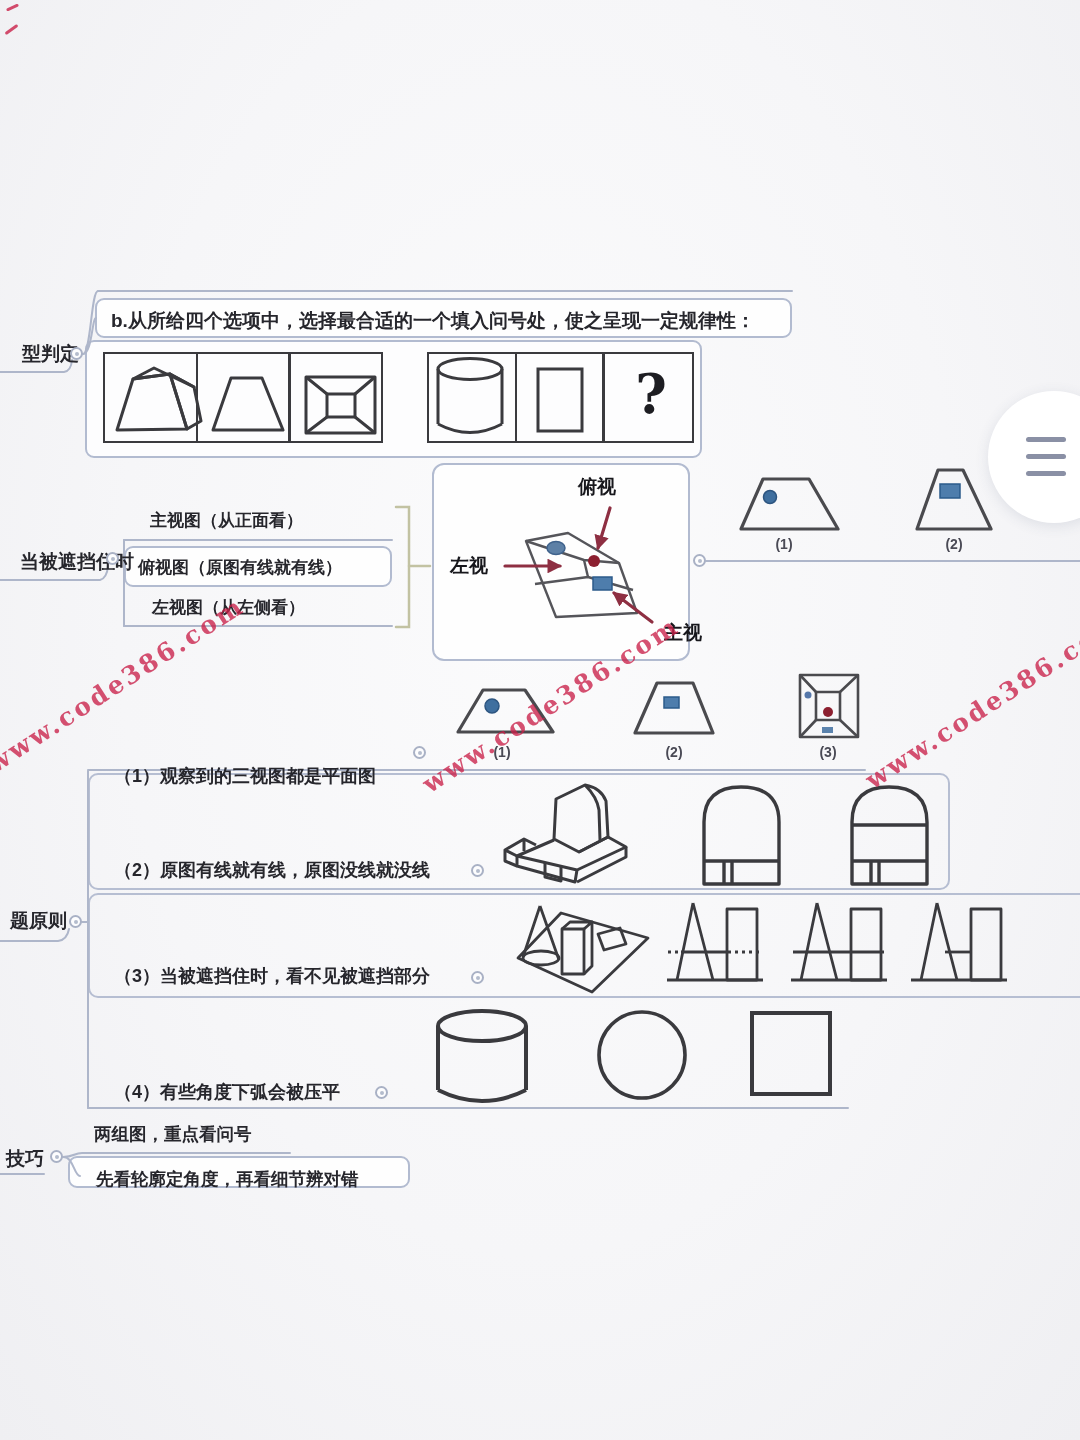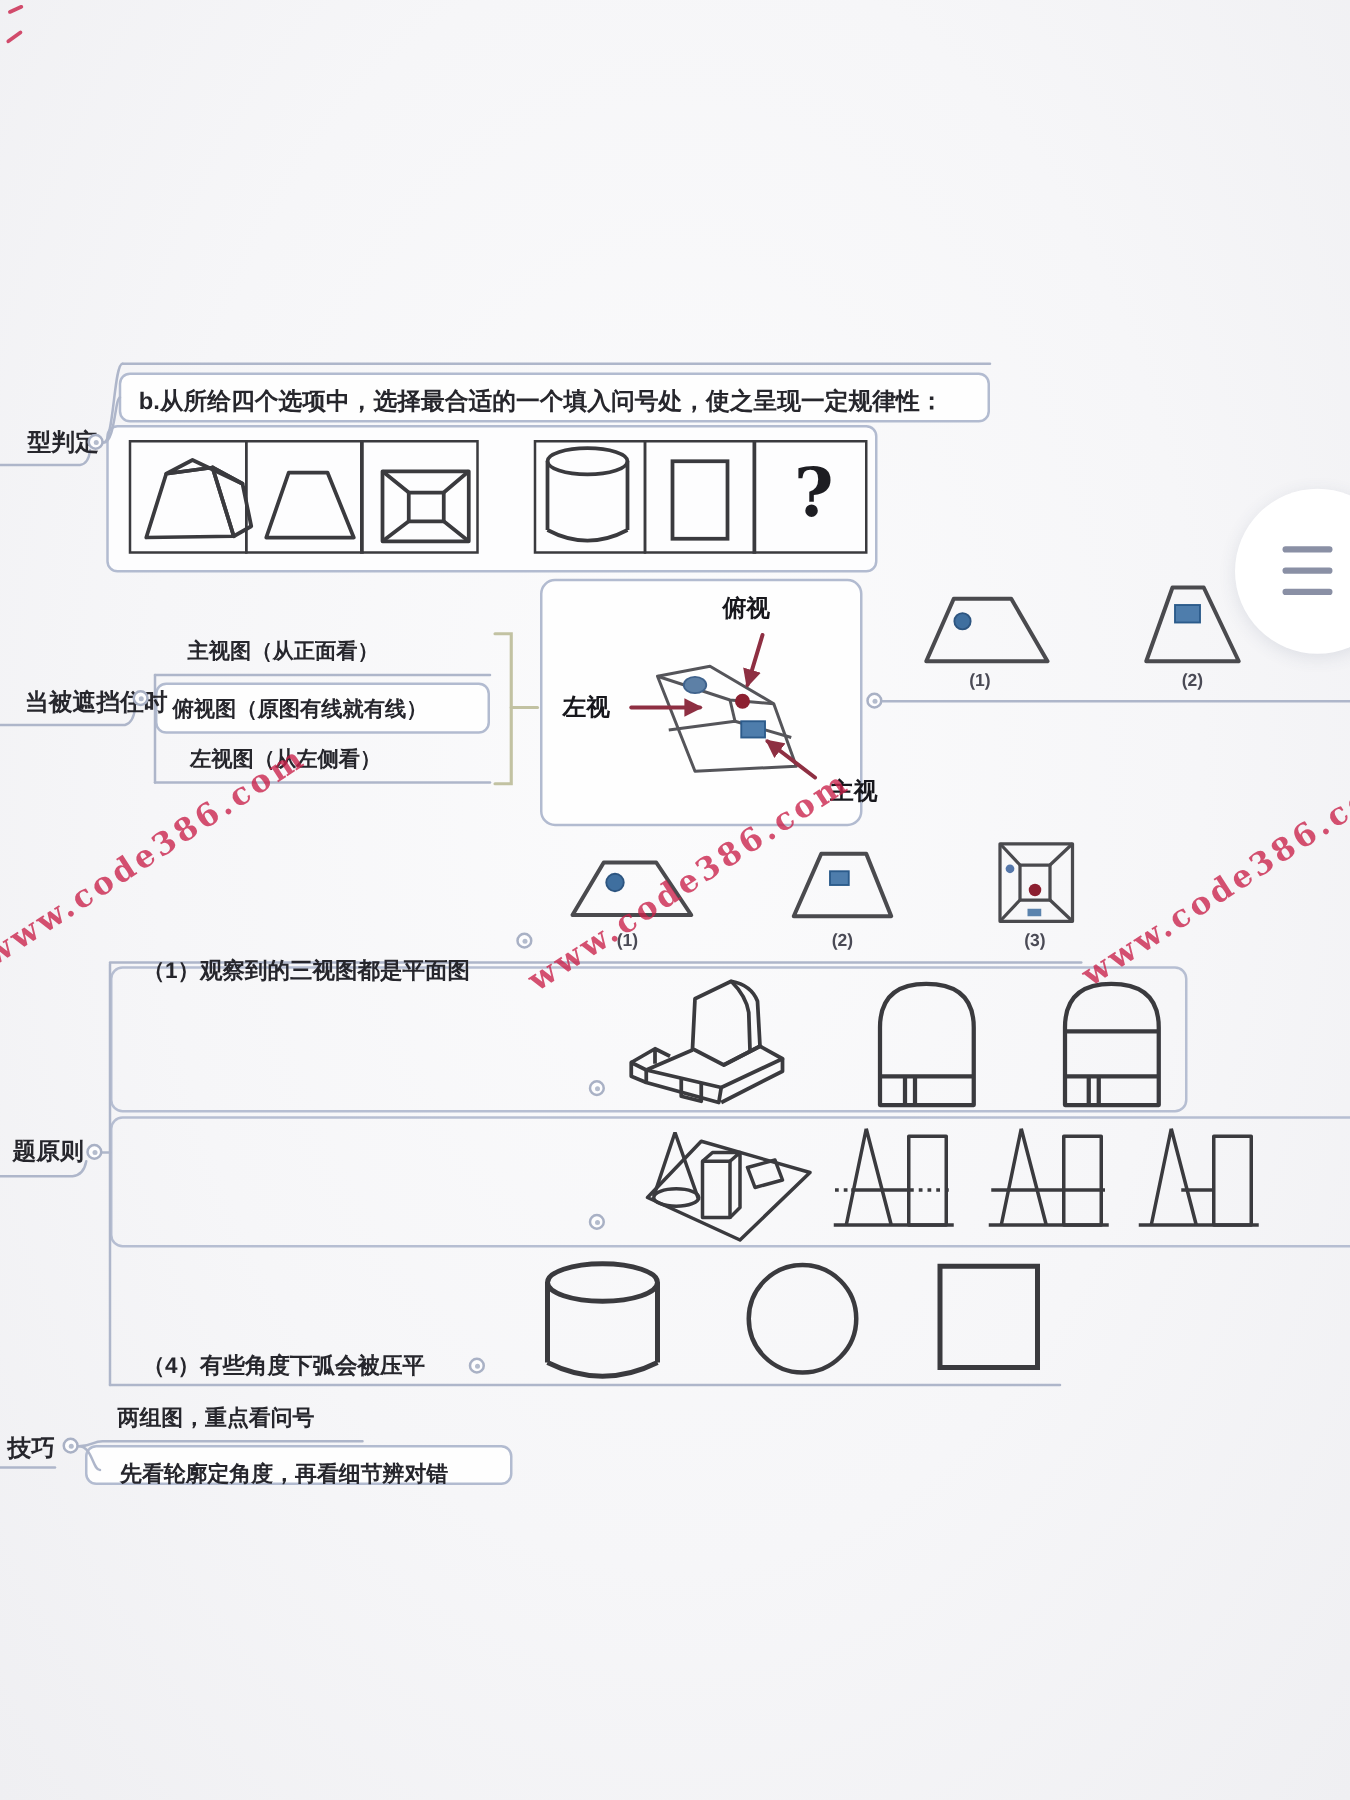--- a/index.html
+++ b/index.html
@@ -240,20 +240,22 @@
   <div class="ntext vtext" style="left:152px;top:596px;">左视图（从左侧看）</div>
 
   <div class="diaglabel" style="left:578px;top:474px;text-align:right;">俯视</div>
   <div class="diaglabel" style="left:450px;top:553px;">左视</div>
   <div class="diaglabel" style="left:628px;top:620px;margin-left:36px;">主视</div>
 
   <div class="optlabel" style="left:762px;top:536px;">(1)</div>
   <div class="optlabel" style="left:932px;top:536px;">(2)</div>
 
   <div class="ntext ptext" style="left:114px;top:764px;text-align:right;">（1）观察到的三视图都是平面图</div>
+  <div class="ntext ptext" style="left:114px;top:858px;">（2）原图有线就有线，原图没线就没线</div>
+  <div class="ntext ptext" style="left:114px;top:964px;">（3）当被遮挡住时，看不见被遮挡部分</div>
   <div class="ntext ptext" style="left:114px;top:1080px;">（4）有些角度下弧会被压平</div>
 
   <div class="optlabel" style="left:480px;top:744px;">(1)</div>
   <div class="optlabel" style="left:652px;top:744px;">(2)</div>
   <div class="optlabel" style="left:806px;top:744px;">(3)</div>
 
   <div class="ntext vtext" style="left:94px;top:1122px;font-size:17.5px;">两组图，重点看问号</div>
 
   <div class="dot" style="left:70px;top:347px;"></div>
   <div class="dot" style="left:106px;top:552px;"></div>

